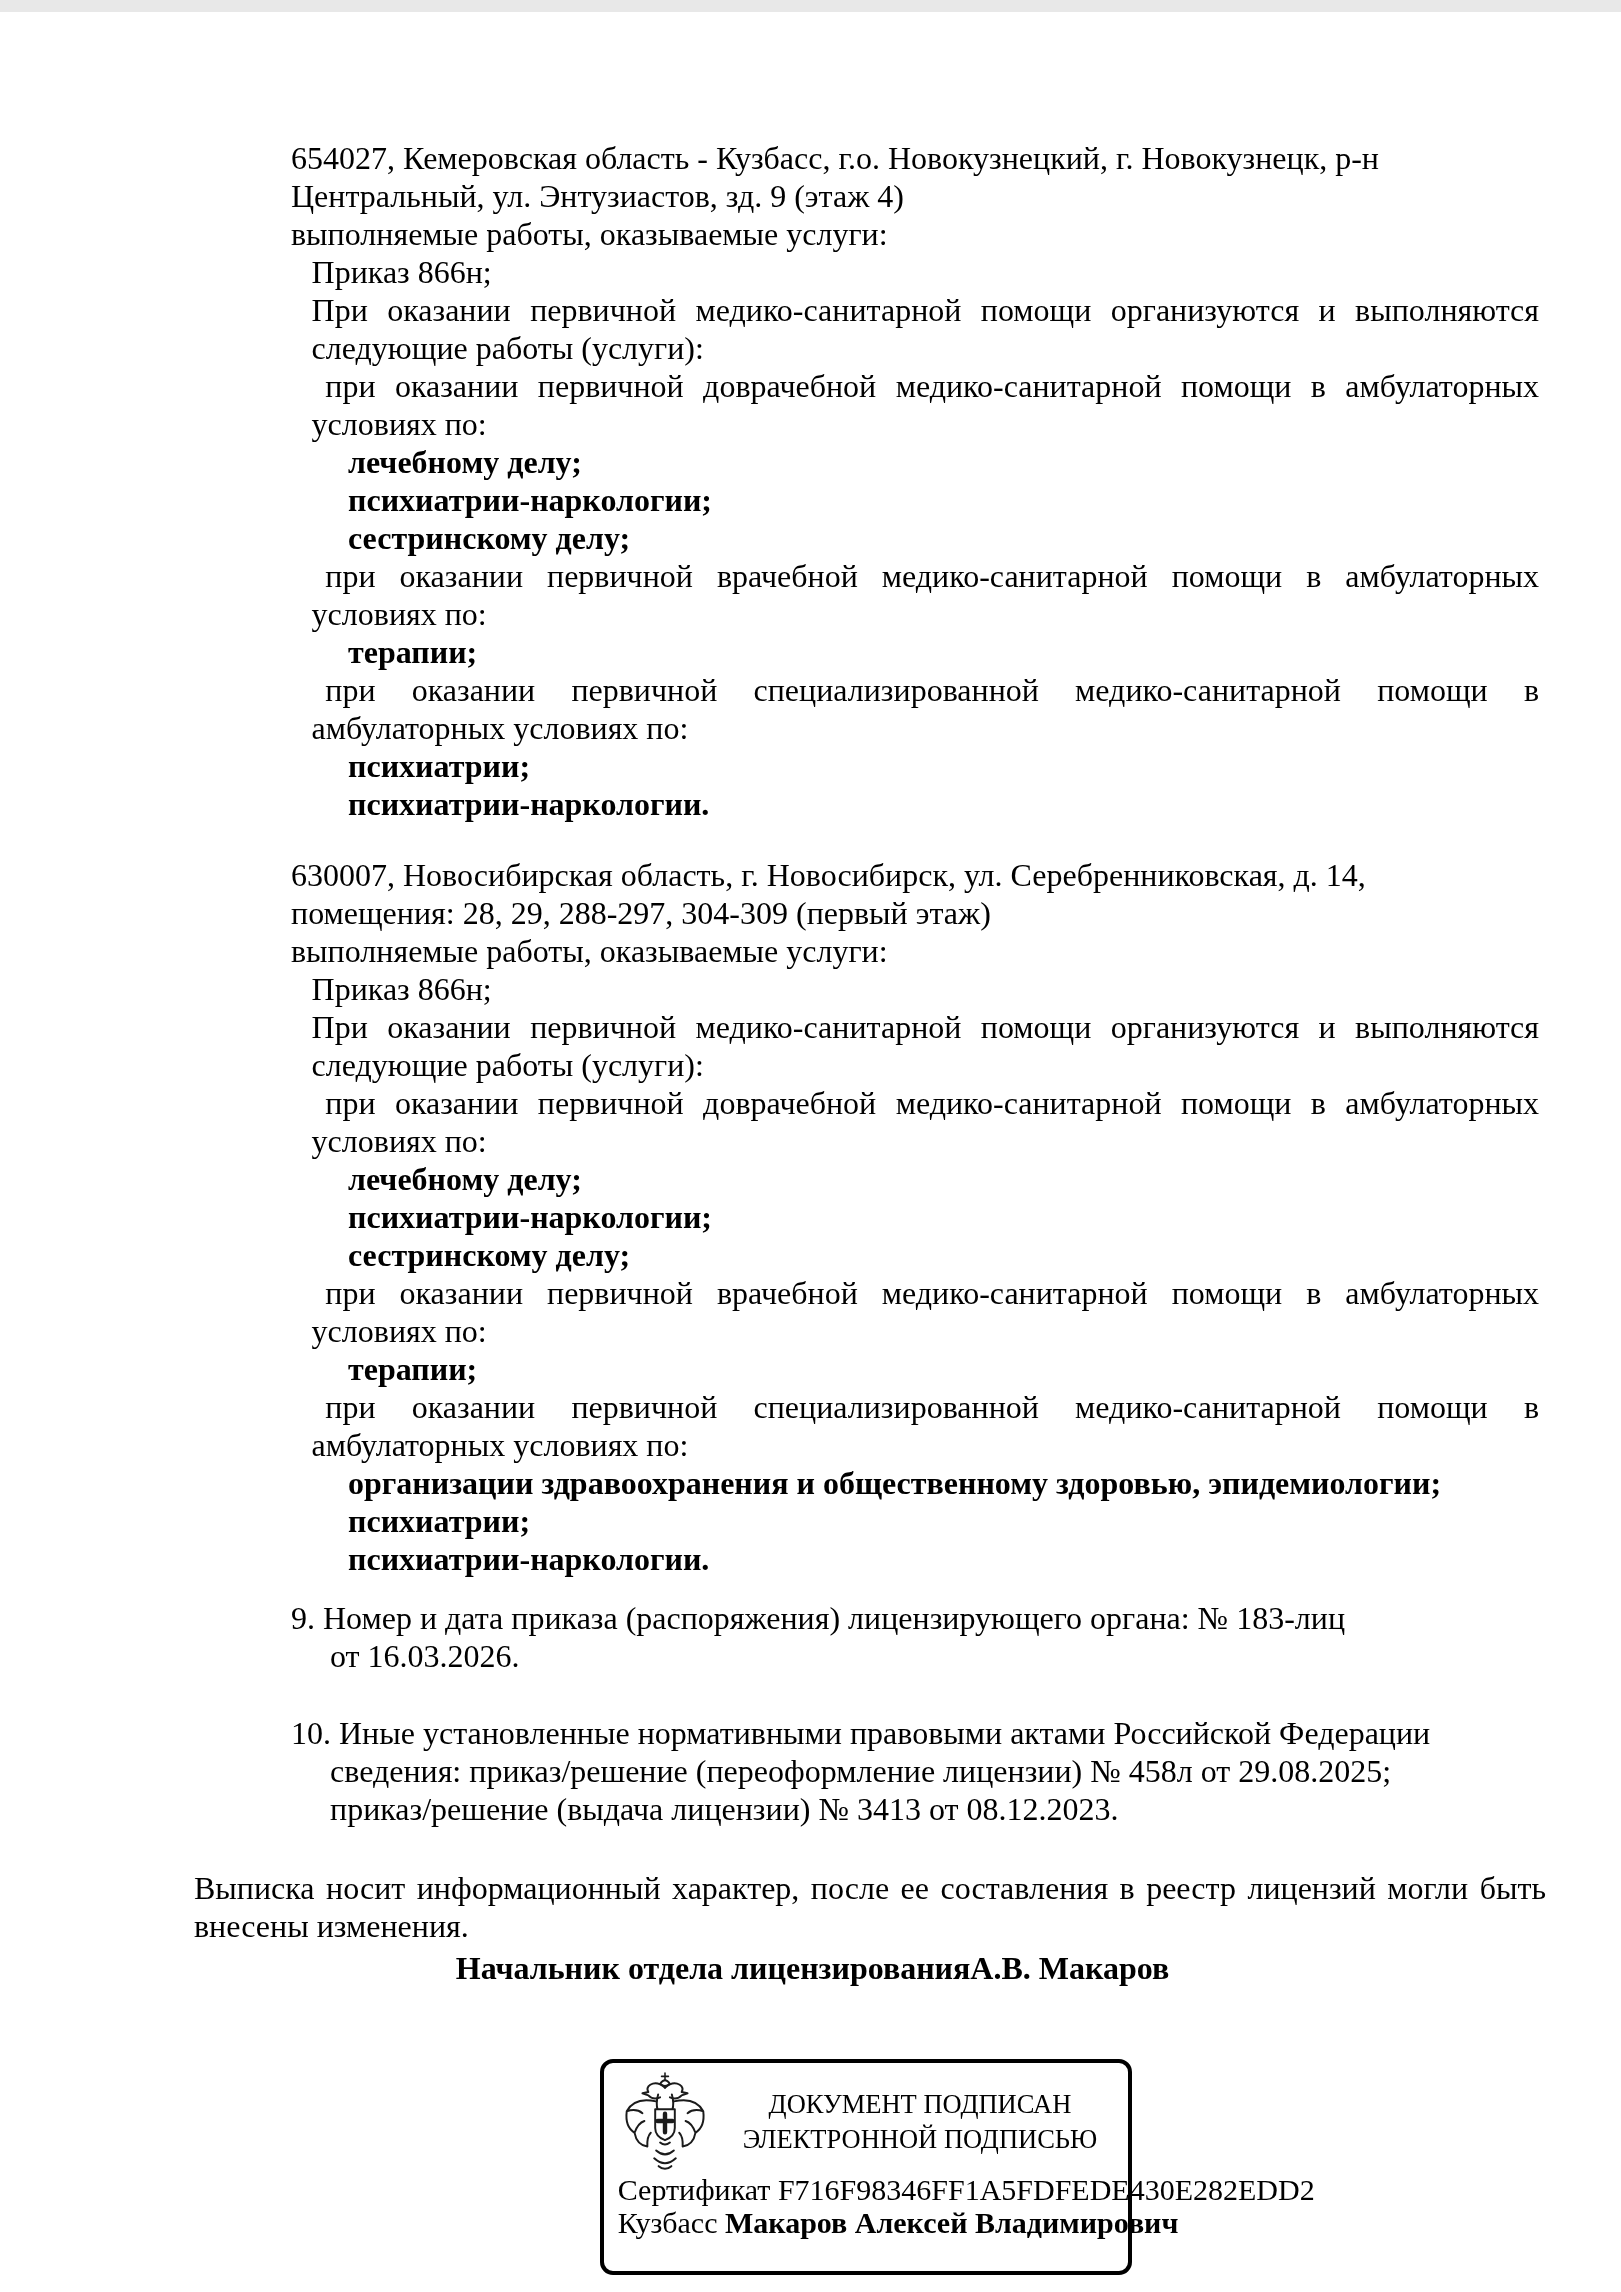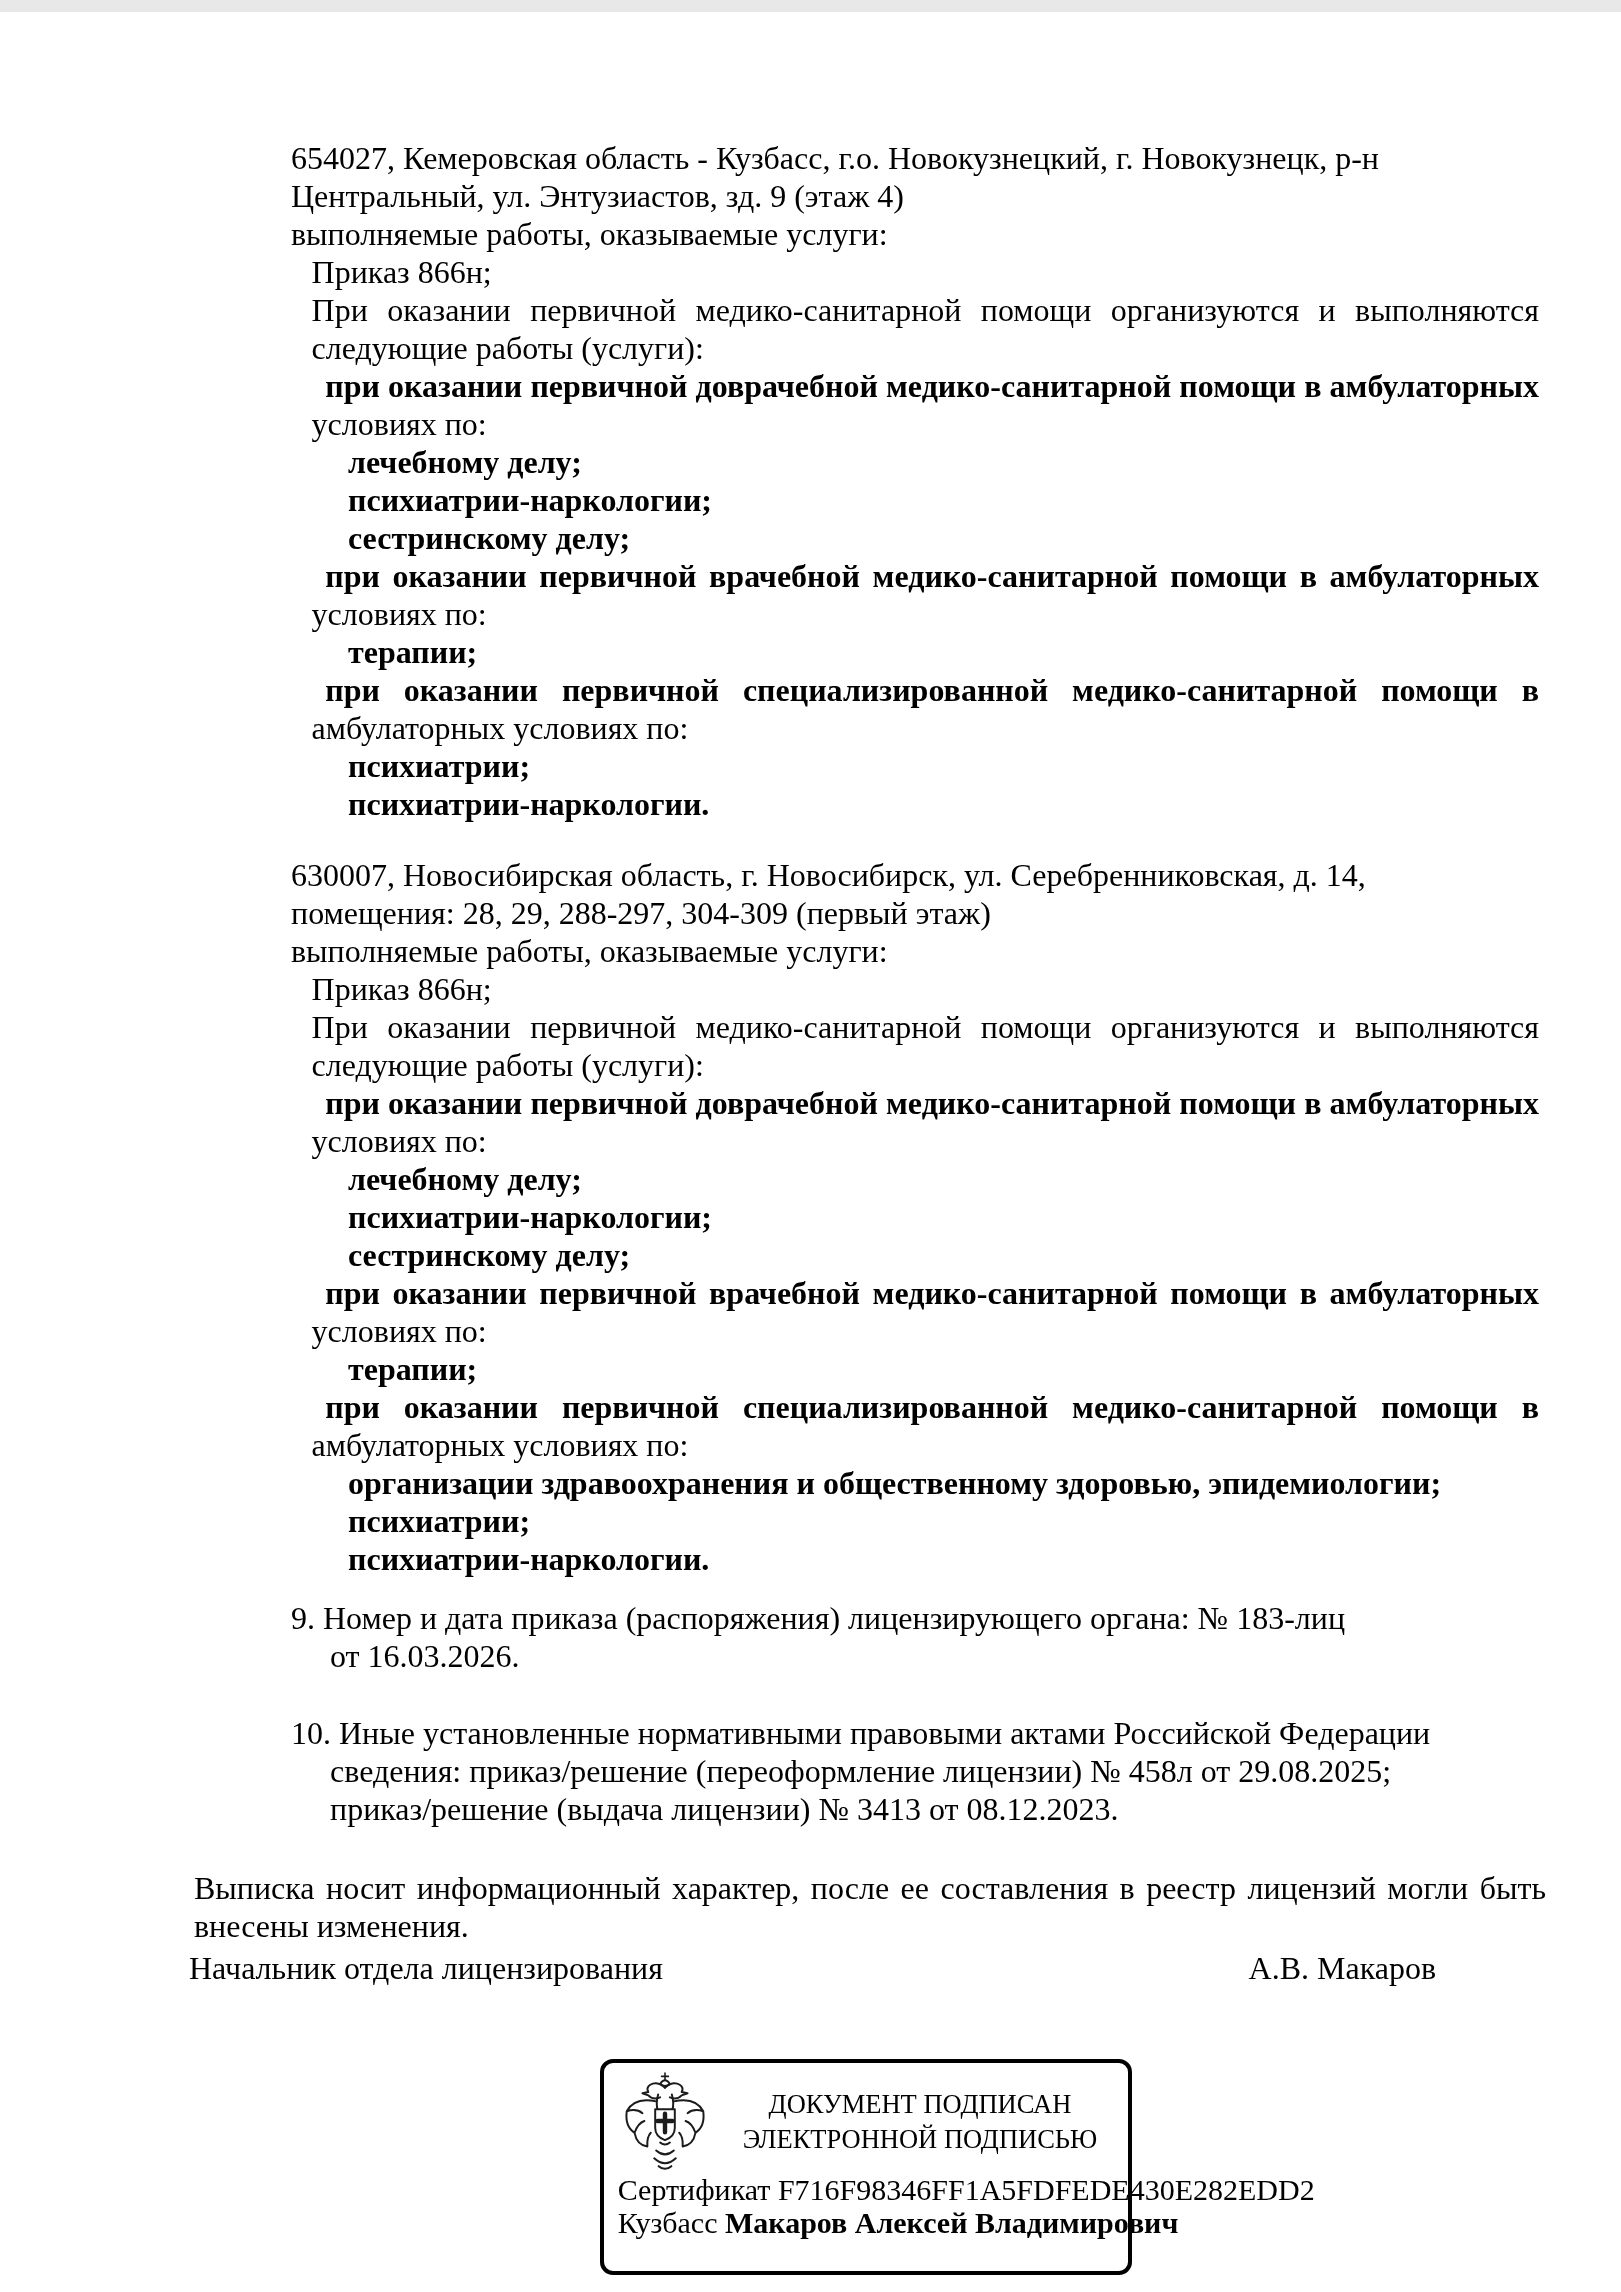--- a/index.html
+++ b/index.html
@@ -10,28 +10,28 @@
     font-family:"Liberation Serif","DejaVu Serif",serif;
     font-size:32px;line-height:38px;color:#000;
     overflow:hidden;
     margin:12px auto;
   }
   .main{position:absolute;left:291px;top:127px;width:1248px;}
   .ln{white-space:nowrap;}
   .j{white-space:normal;text-align:justify;text-align-last:justify;text-justify:inter-word;}
   .p0{padding-left:0;}
   .p1{padding-left:20.6px;}
-  .p2{padding-left:20.6px;text-indent:13.7px;font-weight:bold;}
+  .p2{padding-left:20.6px;text-indent:13.7px;}
   .p3{padding-left:57px;font-weight:bold;}
   .pc{padding-left:39px;}
   .block2{margin-top:33px;}
   .item9{margin-top:20.6px;}
   .item10{margin-top:39px;}
   .note{position:absolute;left:194px;top:1857px;width:1352px;}
-  .sig{position:absolute;left:189px;top:1937px;width:1247px;display:flex;justify-content:space-between;}
+  .sig{position:absolute;left:189px;top:1937px;width:1247px;display:flex;justify-content:center;font-weight:bold;}
   .sig span{white-space:nowrap;}
   .stamp{
     position:absolute;left:600px;top:2047px;width:532px;height:216px;
     border:4.9px solid #000;border-radius:13px;box-sizing:border-box;
     background:#fff;
   }
   .stamp-eagle{position:absolute;left:15.7px;top:7.8px;width:90px;height:102px;}
   .stamp-head{
     position:absolute;left:116px;top:23.5px;width:400px;
     text-align:center;font-size:26.5px;line-height:35px;white-space:nowrap;

